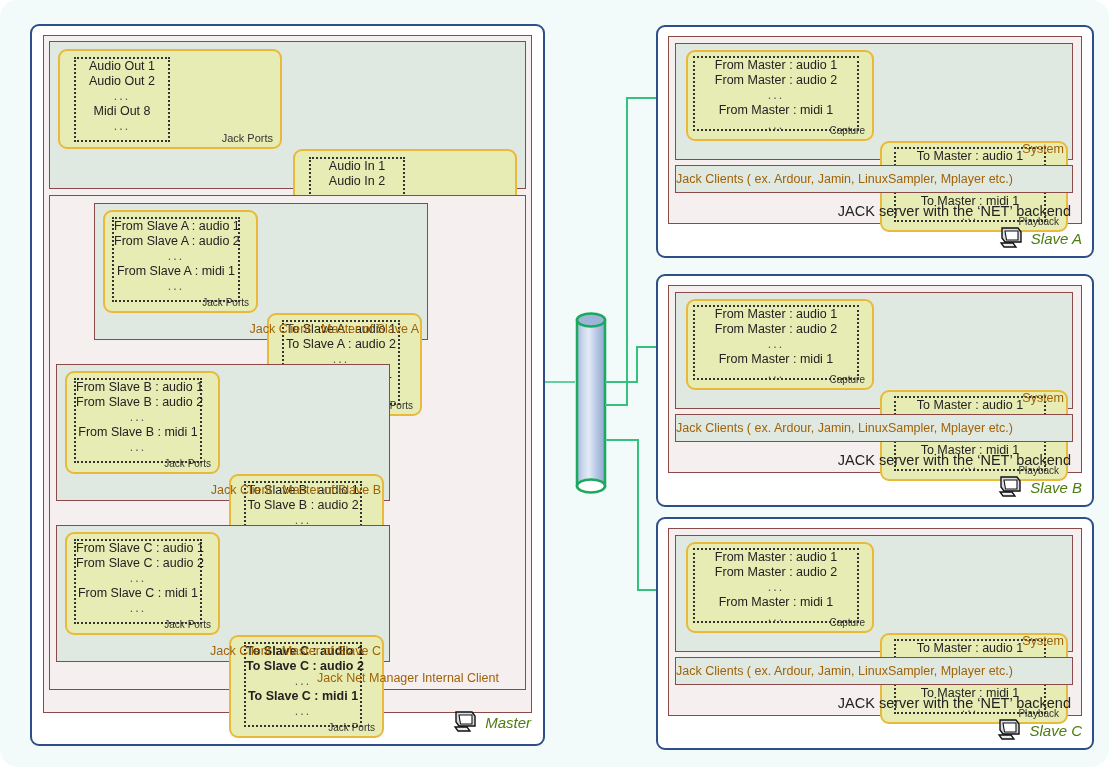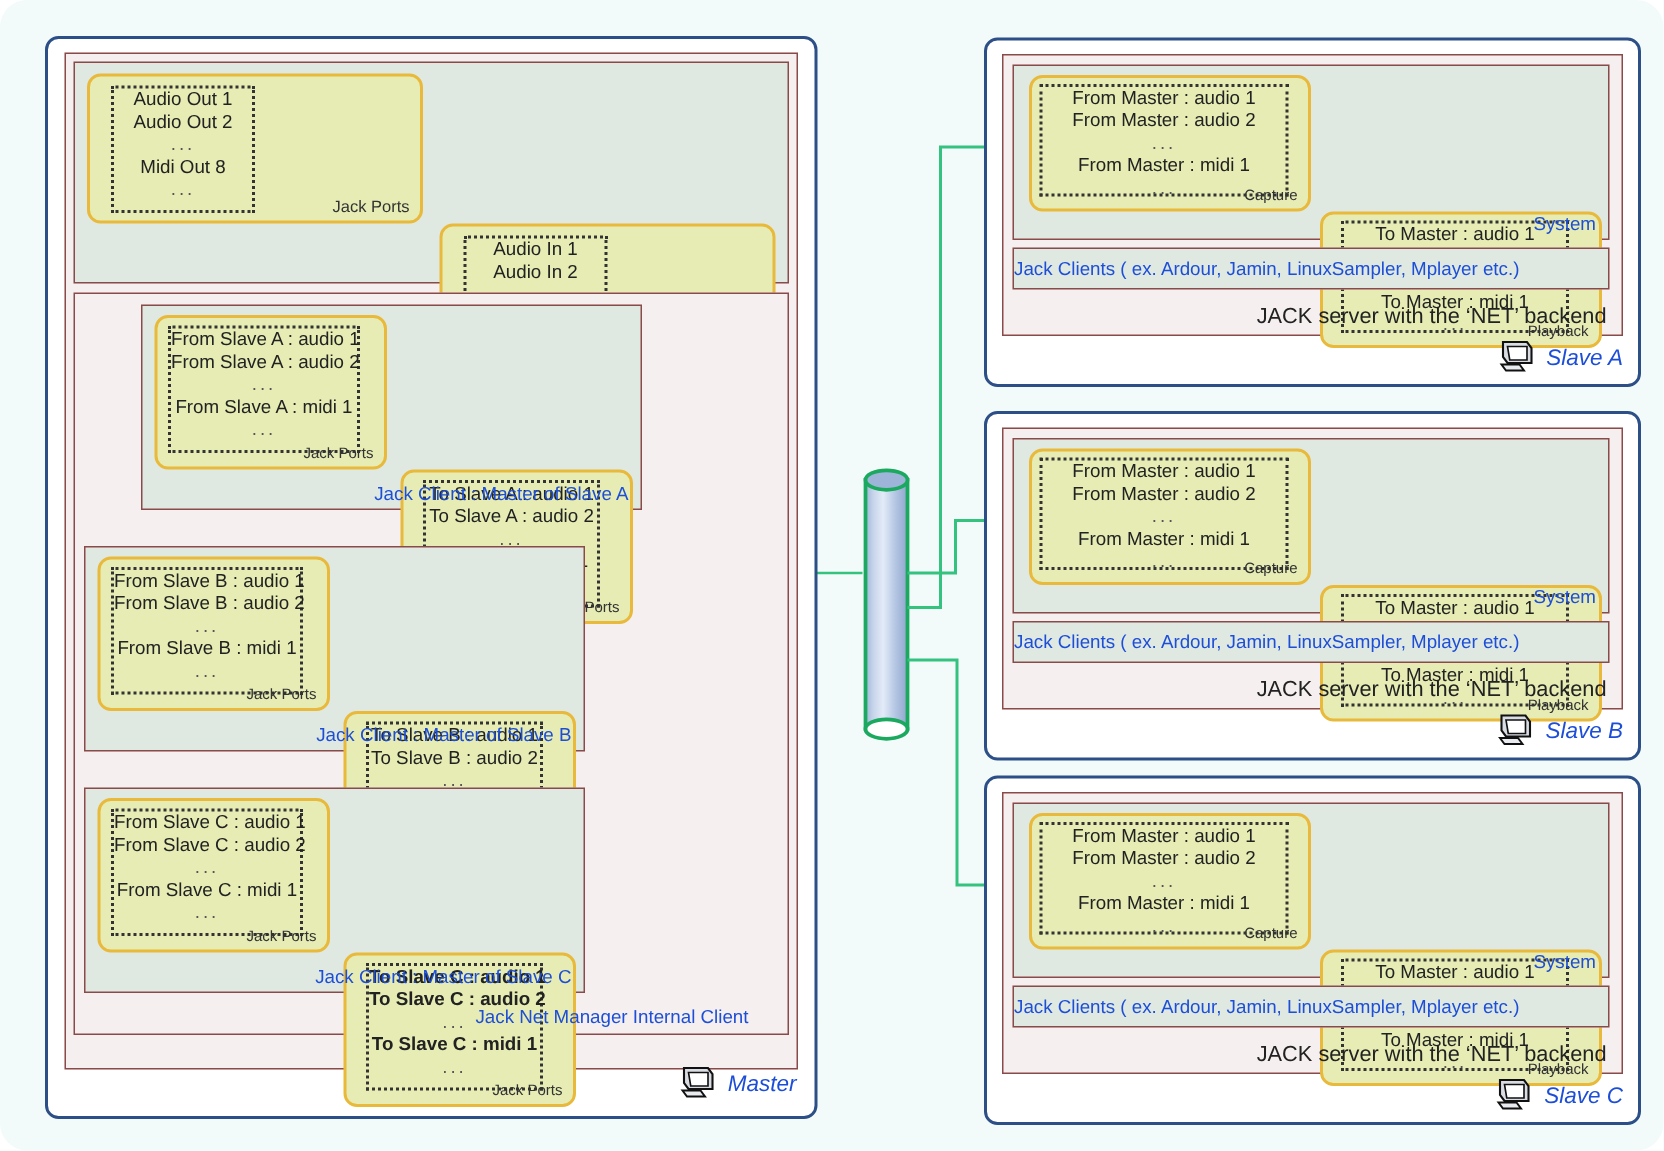--- a/index.html
+++ b/index.html
@@ -56,37 +56,37 @@
     color:#222;
     line-height:15px;
     white-space:nowrap;
   }
   .port-line.dots { letter-spacing:2px; color:#555; }
   .bold { font-weight:bold; }
   .frame-label {
     position:absolute;
     right:8px; bottom:3px;
     font-size:12.5px;
-    color:#1d4ed8;
+    color:#a16207;
     white-space:nowrap;
   }
   .frame-label.center {
     left:0; right:0; text-align:left;
   }
   .big-label {
     position:absolute;
     right:10px; bottom:4px;
     font-size:14.5px;
     color:#222;
     white-space:nowrap;
   }
   .machine-tag {
     position:absolute;
     display:flex; align-items:center; gap:5px;
-    font-style:italic; font-size:15px; color:#1d4ed8;
+    font-style:italic; font-size:15px; color:#4d7c0f;
   }
   .lan-text {
     position:absolute;
     text-align:center;
     font-size:13px;
     color:#222;
     line-height:17px;
     white-space:nowrap;
   }
   .udp-text {

